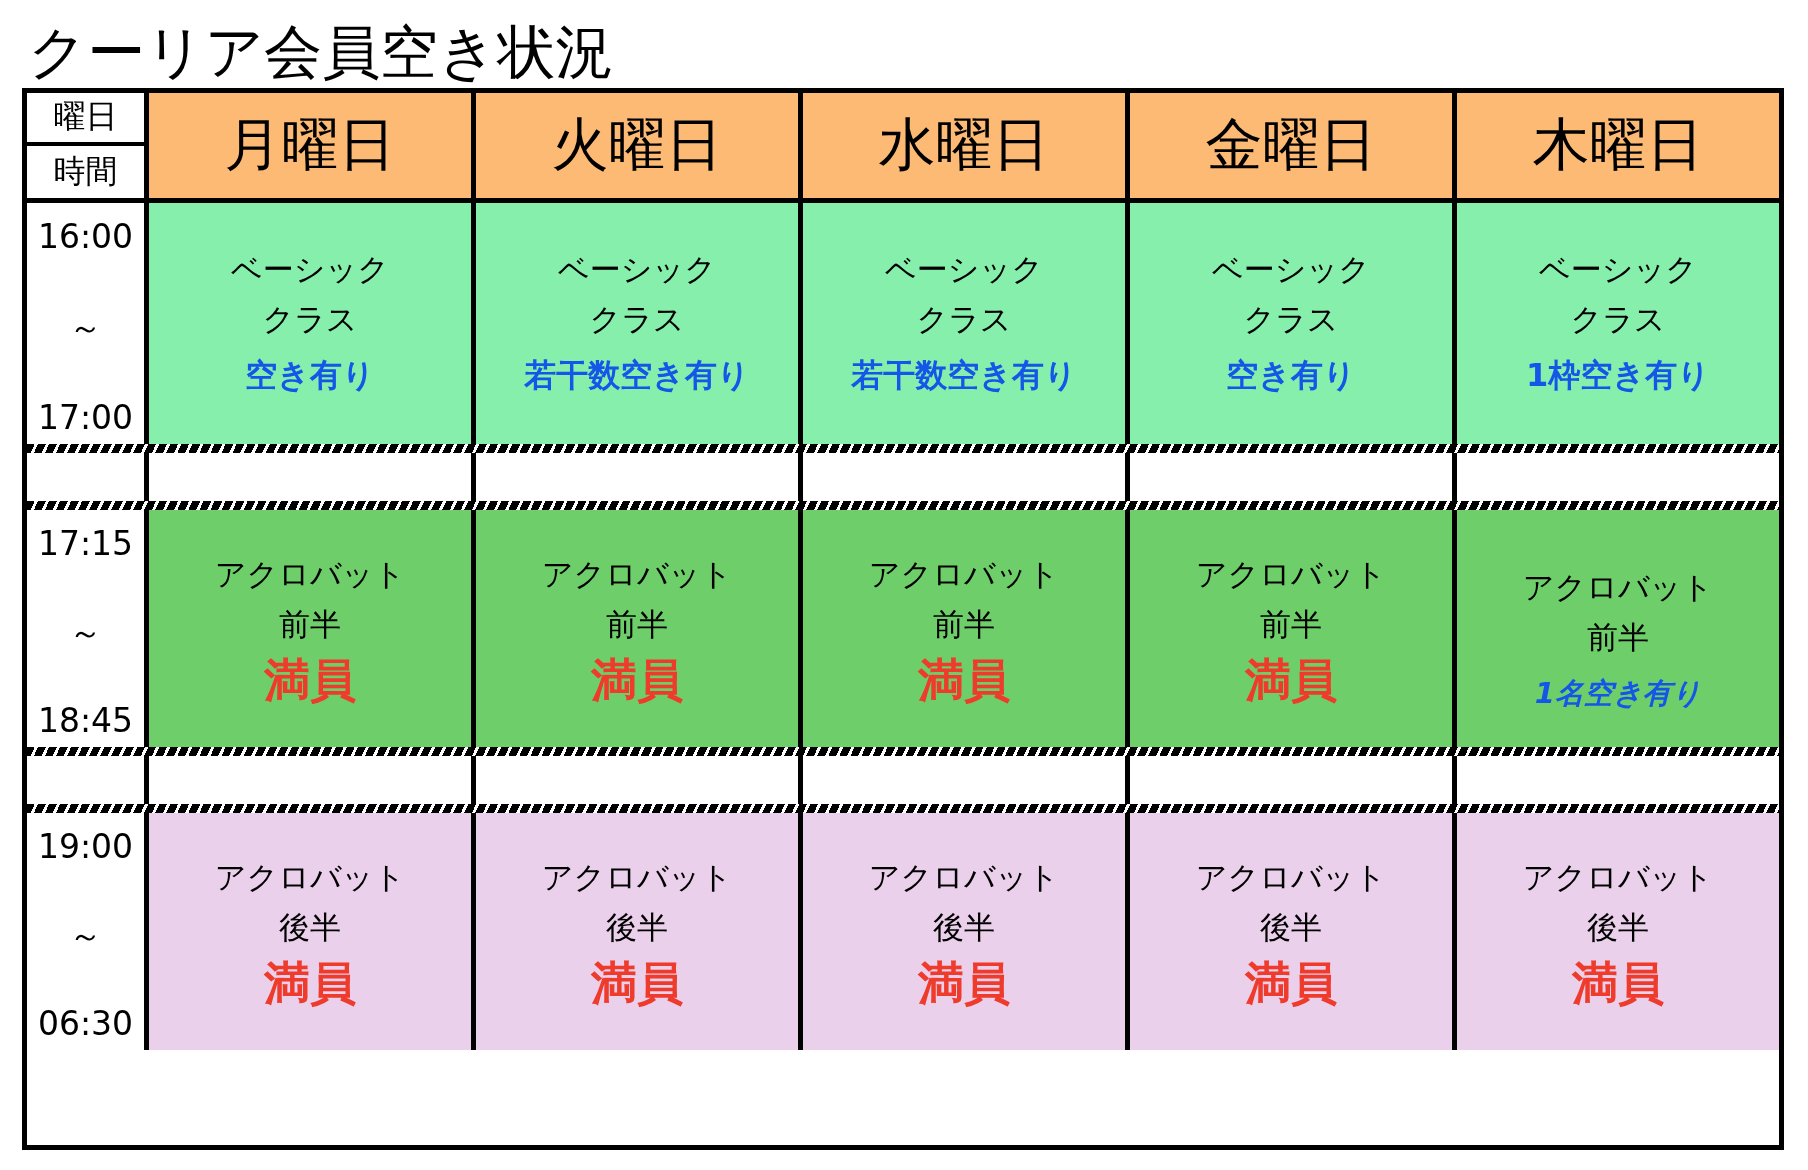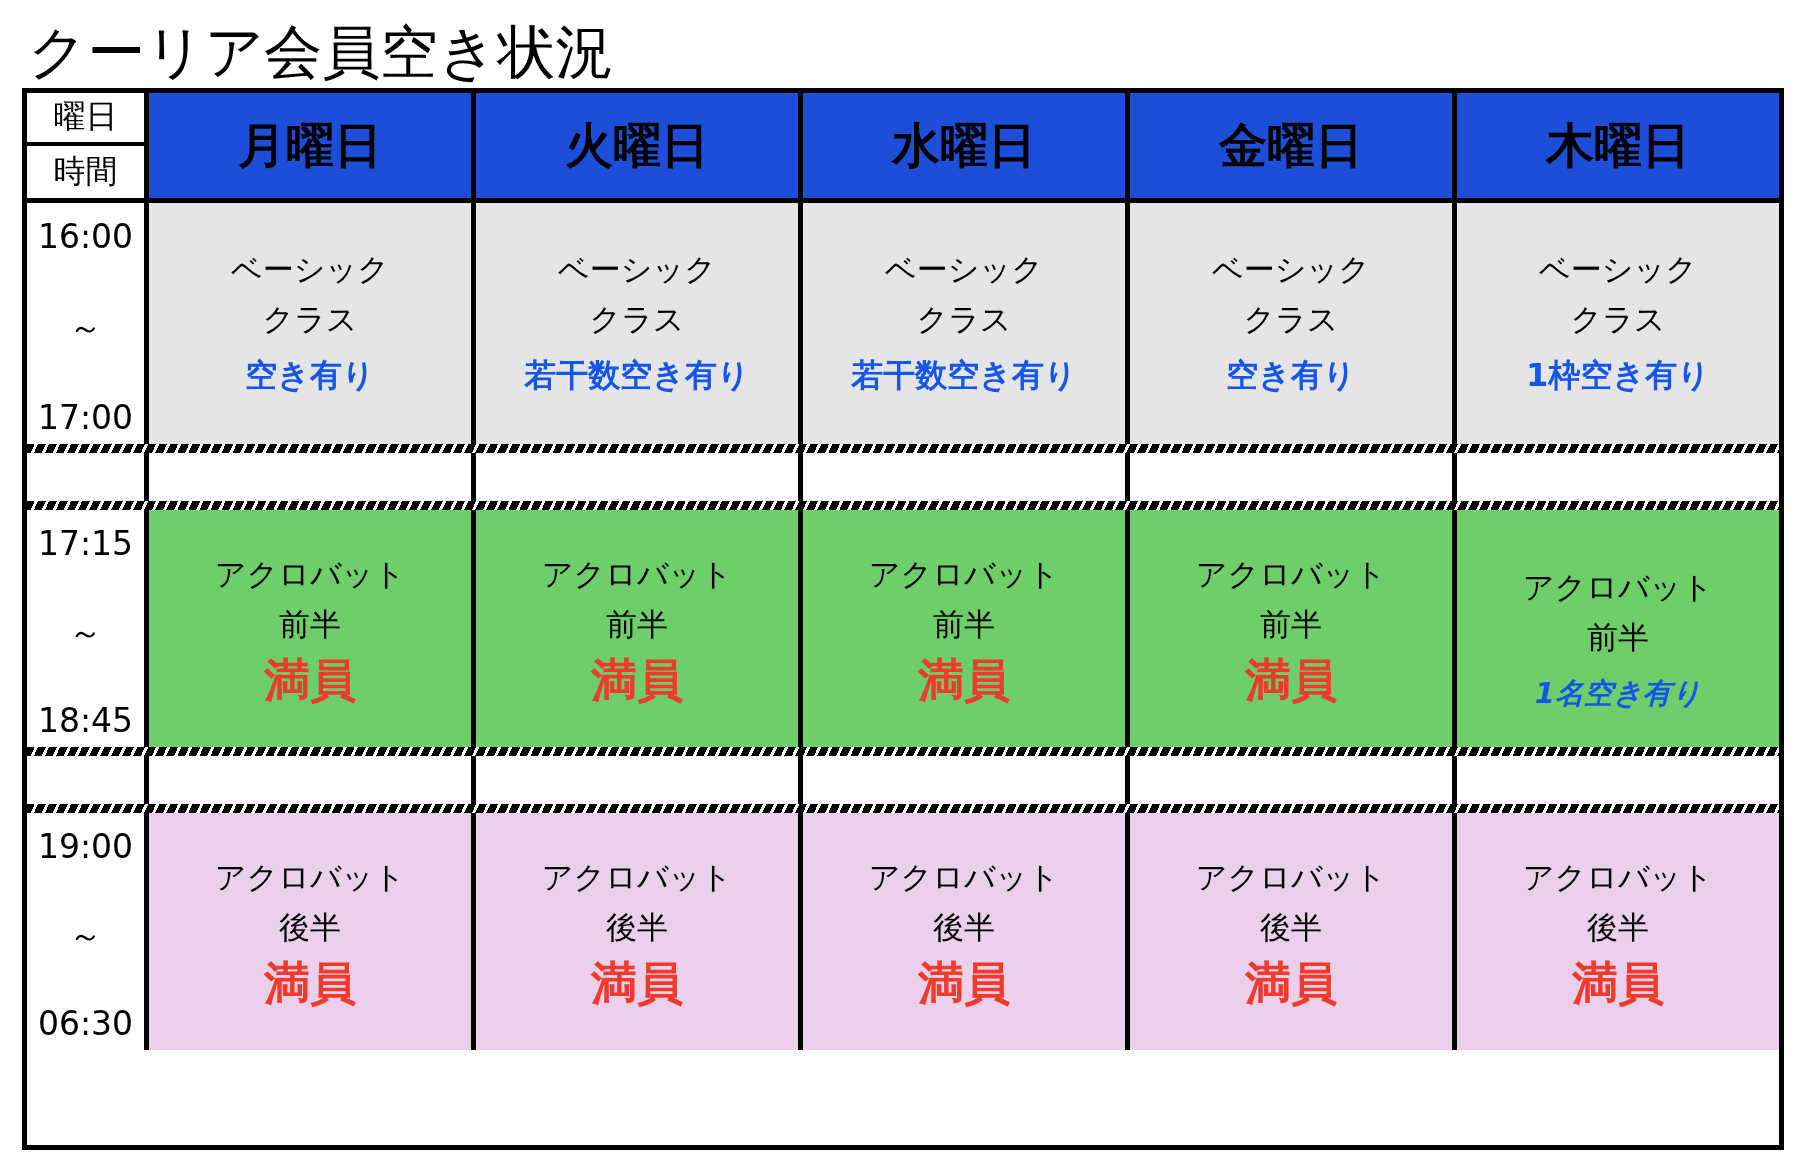--- a/index.html
+++ b/index.html
@@ -46,23 +46,22 @@
     display:flex;align-items:center;justify-content:center;
     font-size:32px;color:#000;box-sizing:border-box;
   }
   .hdr-corner .cc.top{border-bottom:4px solid #000;}
   .day-cells{display:flex;flex-direction:row;flex:1 1 auto;}
   .day-cell{
     flex:1 1 0;
     box-sizing:border-box;
     border-right:5px solid #000;
     display:flex;align-items:center;justify-content:center;
-    font-size:48px;color:#000;
-    background:#1d4ed8;
-    font-weight:bold;
+    font-size:57px;color:#000;
+    background:#fdba74;
   }
   .day-cell:last-child{border-right:none;}
 
   
   .rows{flex:1 1 auto;display:flex;flex-direction:column;}
 
   .trow{display:flex;flex-direction:row;box-sizing:border-box;}
   .trow.r1{flex:0 0 241px;}
   .trow.r2{flex:0 0 237px;}
   .trow.r3{flex:0 0 237px;}
@@ -117,21 +116,21 @@
   .cell:last-child{border-right:none;}
   .cell .ln{font-size:31px;line-height:50px;color:#000;white-space:nowrap;}
   .cell .status{
     font-weight:bold;line-height:58px;white-space:nowrap;
     margin-top:2px;
   }
   .status.full{font-size:46px;color:#EE3B2B;}
   .status.avail{font-size:32px;color:#1457E8;}
   .status.avail-sm{font-size:29px;color:#1457E8;font-style:italic;}
 
-  .bg-yellow{background:#e5e5e5;}
+  .bg-yellow{background:#86efac;}
   .bg-green{background:#6ECF6A;}
   .bg-purple{background:#EBD0EC;}
 
   
   .cell.nudge{padding-top:34px;}
 </style>
 </head>
 <body>
 
 <div class="page">

